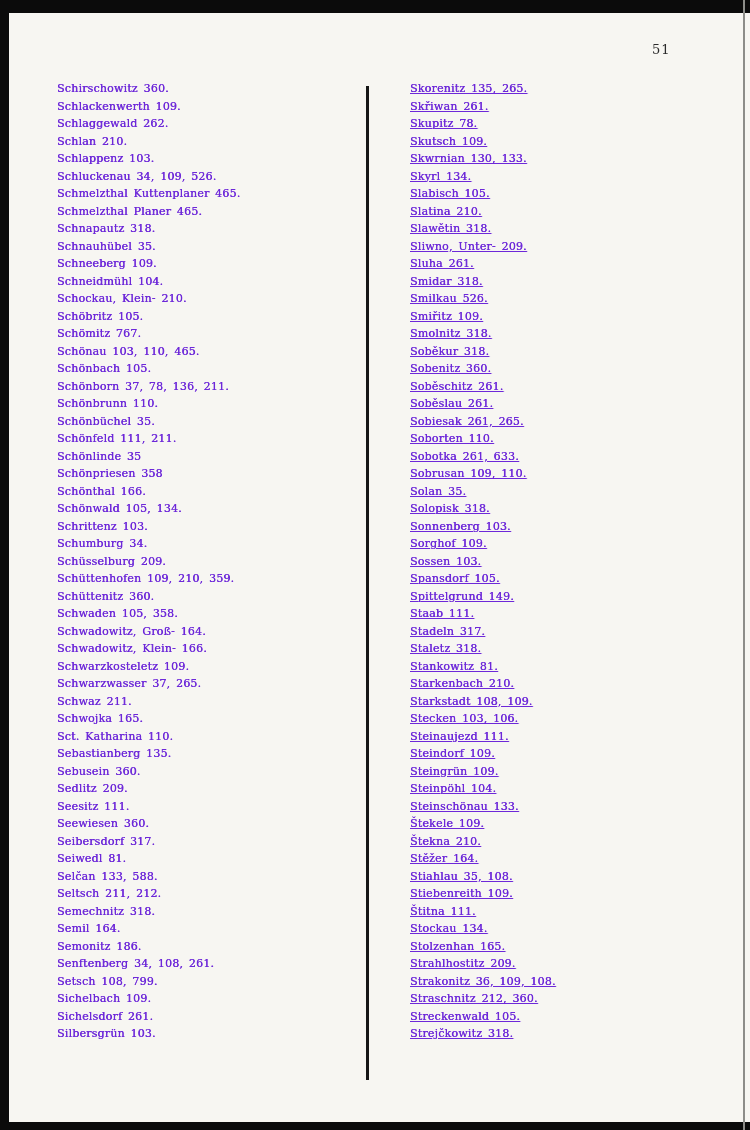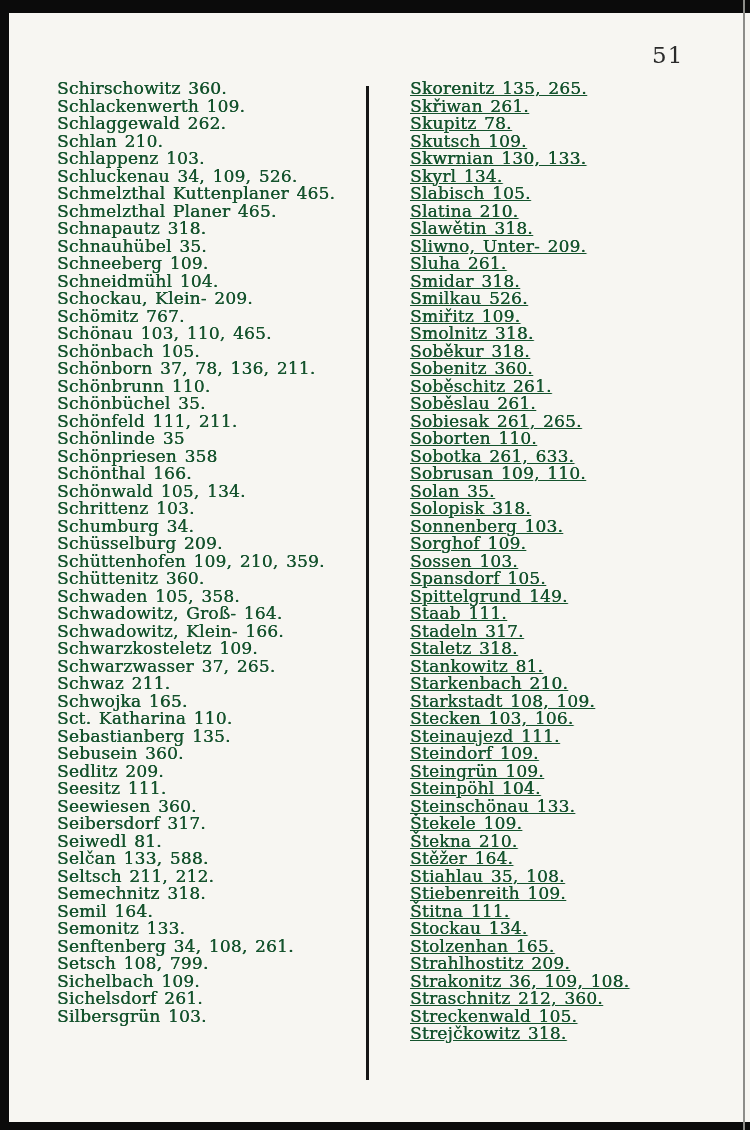--- a/index.html
+++ b/index.html
@@ -34,37 +34,37 @@
   }
   .scan-line-right {
     position: absolute;
     top: 0; left: 743px;
     width: 2px; height: 1130px;
     background: #8d8d89;
   }
   .page-number {
     position: absolute;
     top: 42px; left: 652px;
-    font-size: 23px;
+    font-size: 13px;
     color: #2b2b2b;
     letter-spacing: 1px;
   }
   .column-divider {
     position: absolute;
     left: 366px; top: 86px;
     width: 2.5px; height: 994px;
     background: #161616;
   }
   .index-column {
     position: absolute;
     top: 80px;
     width: 305px;
-    font-size: 17px;
+    font-size: 11px;
     line-height: 17.5px;
-    color: #14532d;
+    color: #6d28d9;
     white-space: nowrap;
     word-spacing: 2px;
     letter-spacing: 0.2px;
     text-shadow: 0.3px 0 0 currentColor;
   }
   .col-left  { left: 57px; }
   .col-right { left: 410px; text-decoration: underline; }
   .entry { height: 17.5px; }
 </style>
 </head>
@@ -86,21 +86,22 @@
       <div class="entry">Schlaggewald 262.</div>
       <div class="entry">Schlan 210.</div>
       <div class="entry">Schlappenz 103.</div>
       <div class="entry">Schluckenau 34, 109, 526.</div>
       <div class="entry">Schmelzthal Kuttenplaner 465.</div>
       <div class="entry">Schmelzthal Planer 465.</div>
       <div class="entry">Schnapautz 318.</div>
       <div class="entry">Schnauhübel 35.</div>
       <div class="entry">Schneeberg 109.</div>
       <div class="entry">Schneidmühl 104.</div>
-      <div class="entry">Schockau, Klein- 209.</div>
+      <div class="entry">Schockau, Klein- 210.</div>
+      <div class="entry">Schöbritz 105.</div>
       <div class="entry">Schömitz 767.</div>
       <div class="entry">Schönau 103, 110, 465.</div>
       <div class="entry">Schönbach 105.</div>
       <div class="entry">Schönborn 37, 78, 136, 211.</div>
       <div class="entry">Schönbrunn 110.</div>
       <div class="entry">Schönbüchel 35.</div>
       <div class="entry">Schönfeld 111, 211.</div>
       <div class="entry">Schönlinde 35</div>
       <div class="entry">Schönpriesen 358</div>
       <div class="entry">Schönthal 166.</div>
@@ -122,21 +123,21 @@
       <div class="entry">Sebusein 360.</div>
       <div class="entry">Sedlitz 209.</div>
       <div class="entry">Seesitz 111.</div>
       <div class="entry">Seewiesen 360.</div>
       <div class="entry">Seibersdorf 317.</div>
       <div class="entry">Seiwedl 81.</div>
       <div class="entry">Selčan 133, 588.</div>
       <div class="entry">Seltsch 211, 212.</div>
       <div class="entry">Semechnitz 318.</div>
       <div class="entry">Semil 164.</div>
-      <div class="entry">Semonitz 133.</div>
+      <div class="entry">Semonitz 186.</div>
       <div class="entry">Senftenberg 34, 108, 261.</div>
       <div class="entry">Setsch 108, 799.</div>
       <div class="entry">Sichelbach 109.</div>
       <div class="entry">Sichelsdorf 261.</div>
       <div class="entry">Silbersgrün 103.</div>
     </div>
 
   <div class="index-column col-right">
       <div class="entry">Skorenitz 135, 265.</div>
       <div class="entry">Skřiwan 261.</div>

